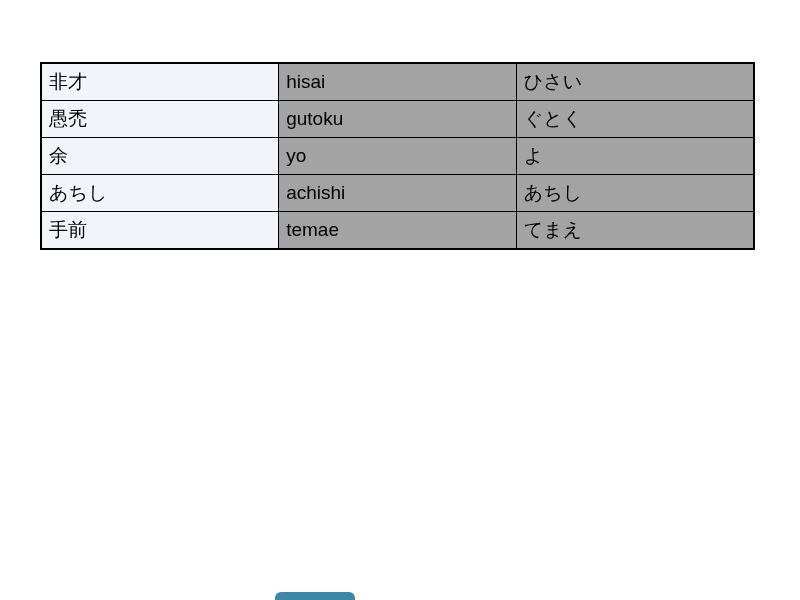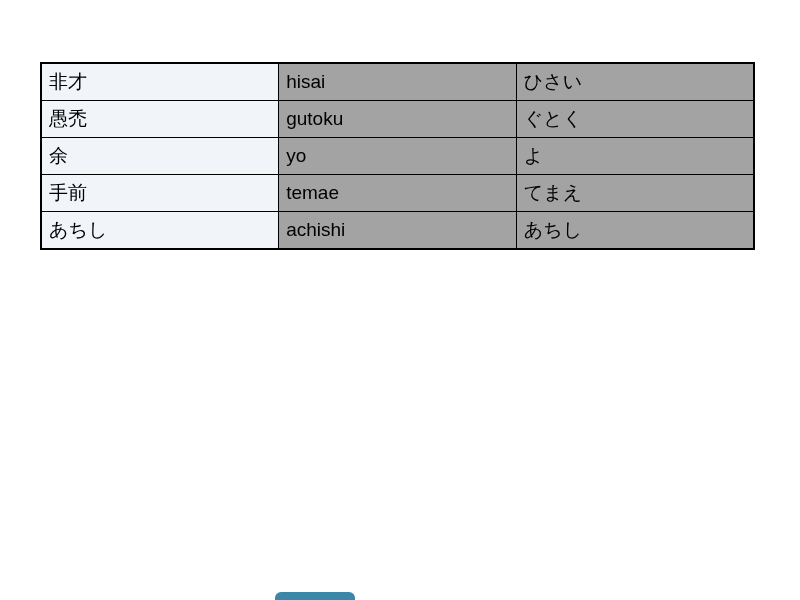--- a/index.html
+++ b/index.html
@@ -71,27 +71,27 @@
         <td class="kanji-cell">愚禿</td>
         <td class="romaji-cell">gutoku</td>
         <td class="kana-cell">ぐとく</td>
       </tr>
       <tr>
         <td class="kanji-cell">余</td>
         <td class="romaji-cell">yo</td>
         <td class="kana-cell">よ</td>
       </tr>
       <tr>
+        <td class="kanji-cell">あちし</td>
+        <td class="romaji-cell">achishi</td>
+        <td class="kana-cell">あちし</td>
+      </tr>
+      <tr>
         <td class="kanji-cell">手前</td>
         <td class="romaji-cell">temae</td>
         <td class="kana-cell">てまえ</td>
-      </tr>
-      <tr>
-        <td class="kanji-cell">あちし</td>
-        <td class="romaji-cell">achishi</td>
-        <td class="kana-cell">あちし</td>
       </tr>
     </tbody>
   </table>
 
   <button class="bottom-button"></button>
 
 </div>
 
 </body></html>

